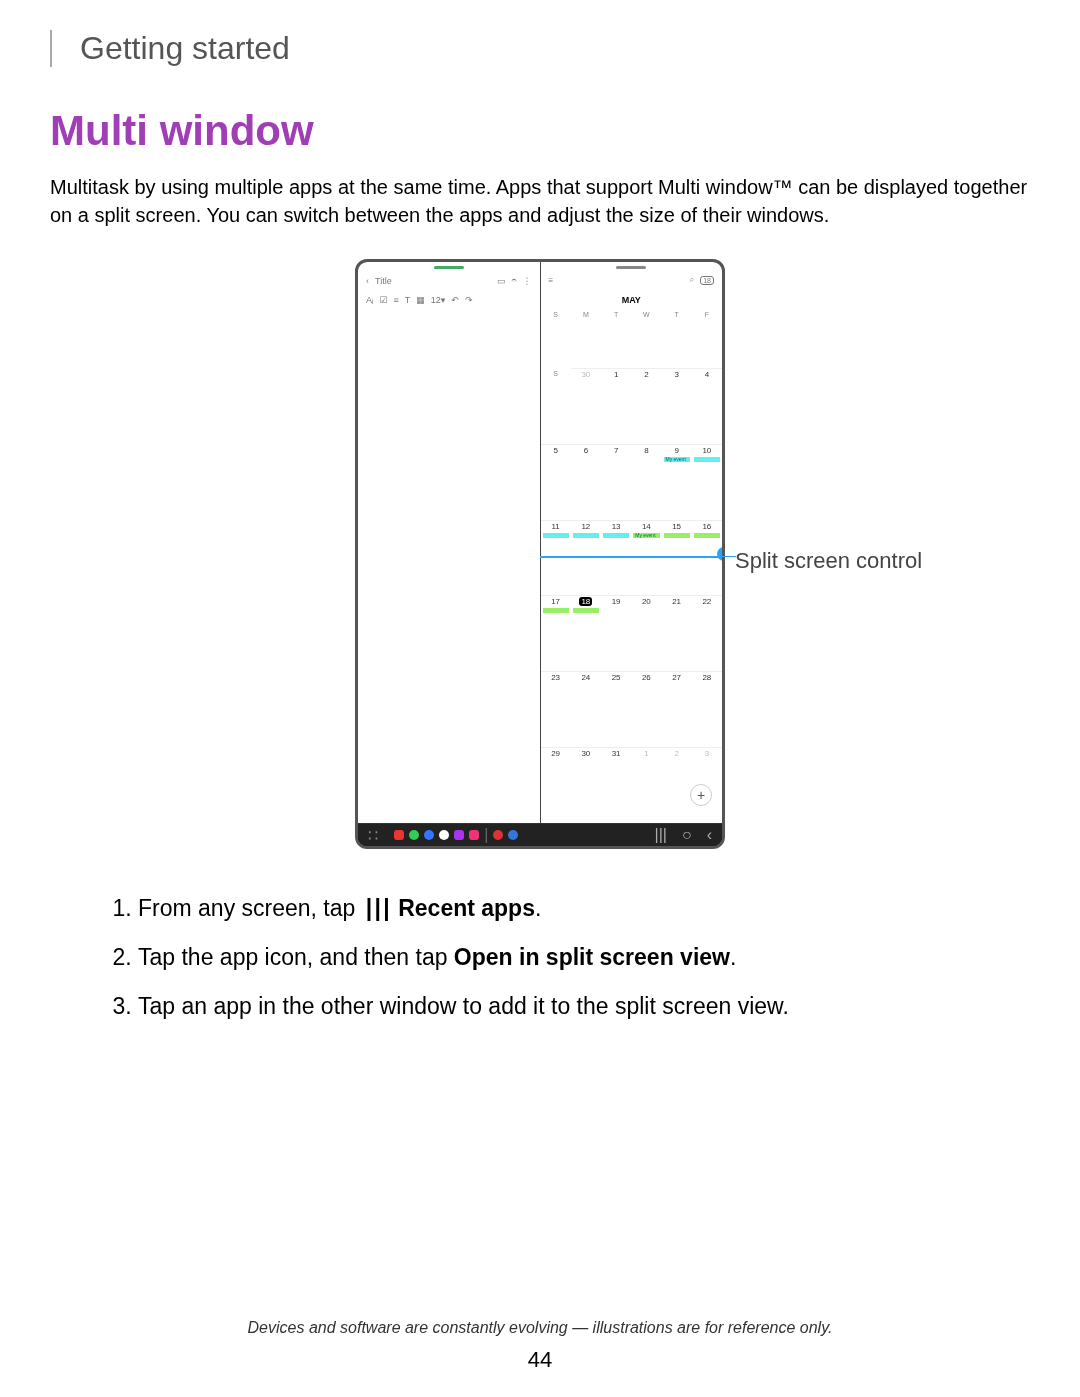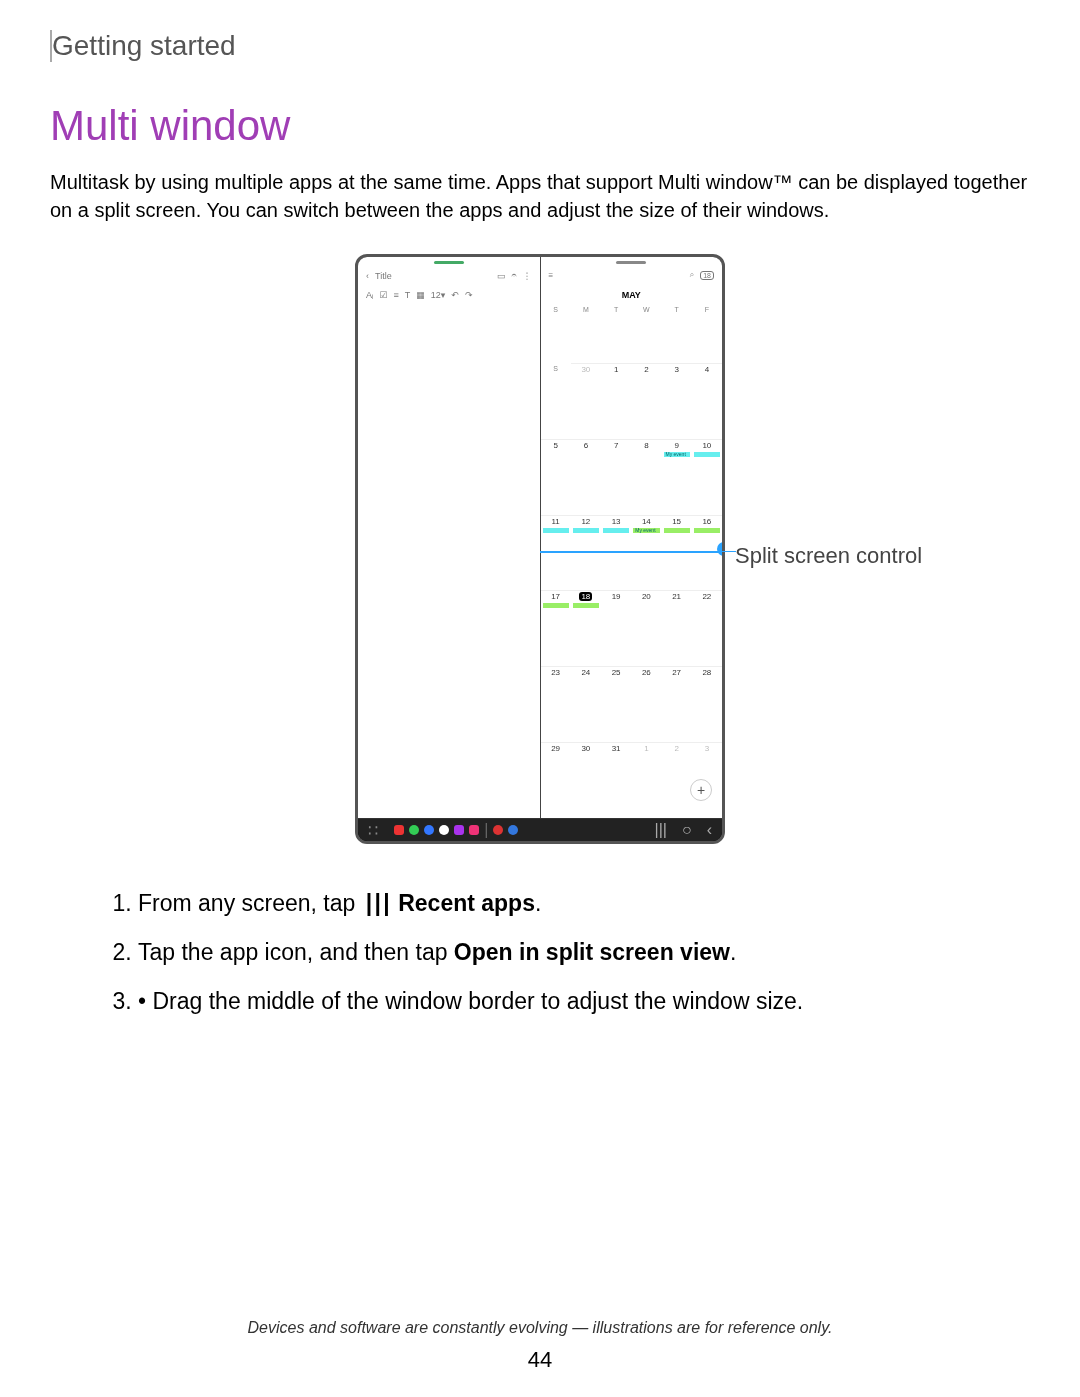--- a/index.html
+++ b/index.html
@@ -7,31 +7,31 @@
     width: 1080px;
     height: 1397px;
     background: #fff;
     font-family: Arial, Helvetica, sans-serif;
     color: #000;
     position: relative;
     padding: 20px 50px 0 50px;
   }
   .breadcrumb {
     color: #555;
-    font-size: 28px;
+    font-size: 32px;
     font-weight: 400;
     margin-top: 10px;
     margin-bottom: 40px;
     border-left: 2px solid #aaa;
-    padding-left: 0;
+    padding-left: 28px;
   }
   h1.title {
     color: #a03eb5;
     font-size: 42px;
-    font-weight: 400;
+    font-weight: 700;
     margin-bottom: 18px;
   }
   .intro {
     font-size: 20px;
     line-height: 1.4;
     margin-bottom: 30px;
   }
 
   
   .illus-wrap {
@@ -276,20 +276,18 @@
 
 <ol class="steps">
   <li>
     <span>From any screen, tap </span><span class="recent-icon">| | |</span>
     <span class="bold">Recent apps</span><span>.</span>
   </li>
   <li>
     <span>Tap the app icon, and then tap </span><span class="bold">Open in split screen view</span><span>.</span>
   </li>
   <li>
-    <ul>
-        <li>Drag the middle of the window border to adjust the window size.</li>
-      </ul>
+    <span>Tap an app in the other window to add it to the split screen view.</span>
   </li>
 </ol>
 
 <div class="footer-note">Devices and software are constantly evolving — illustrations are for reference only.</div>
 <div class="page-num">44</div>
 
 </body></html>

